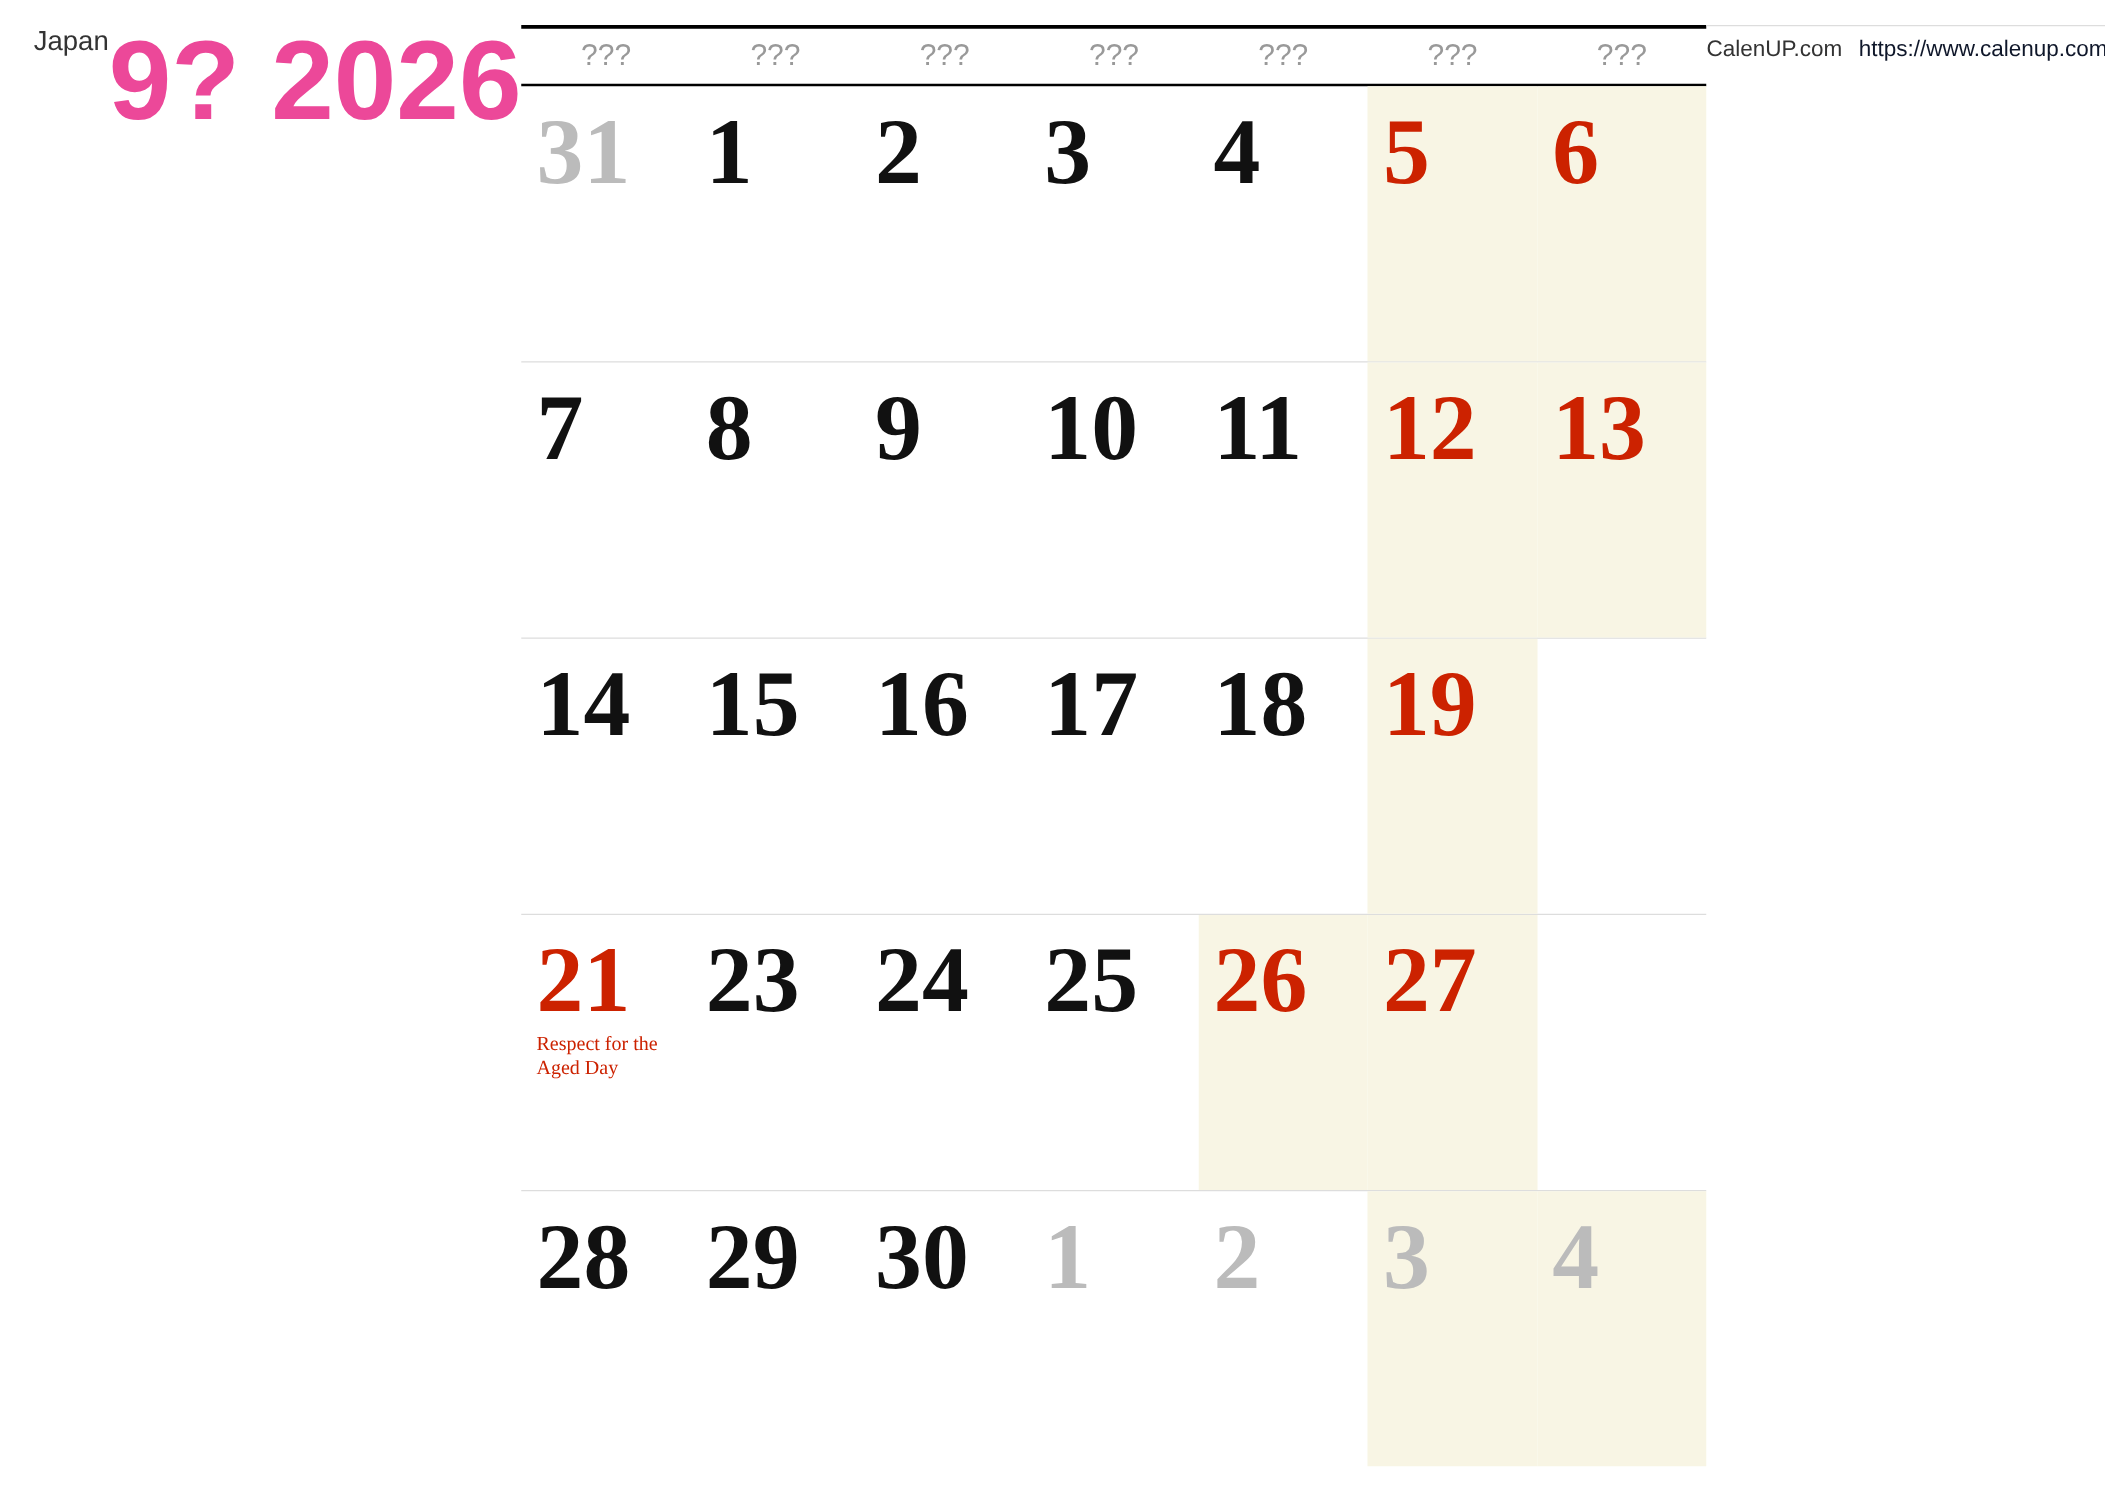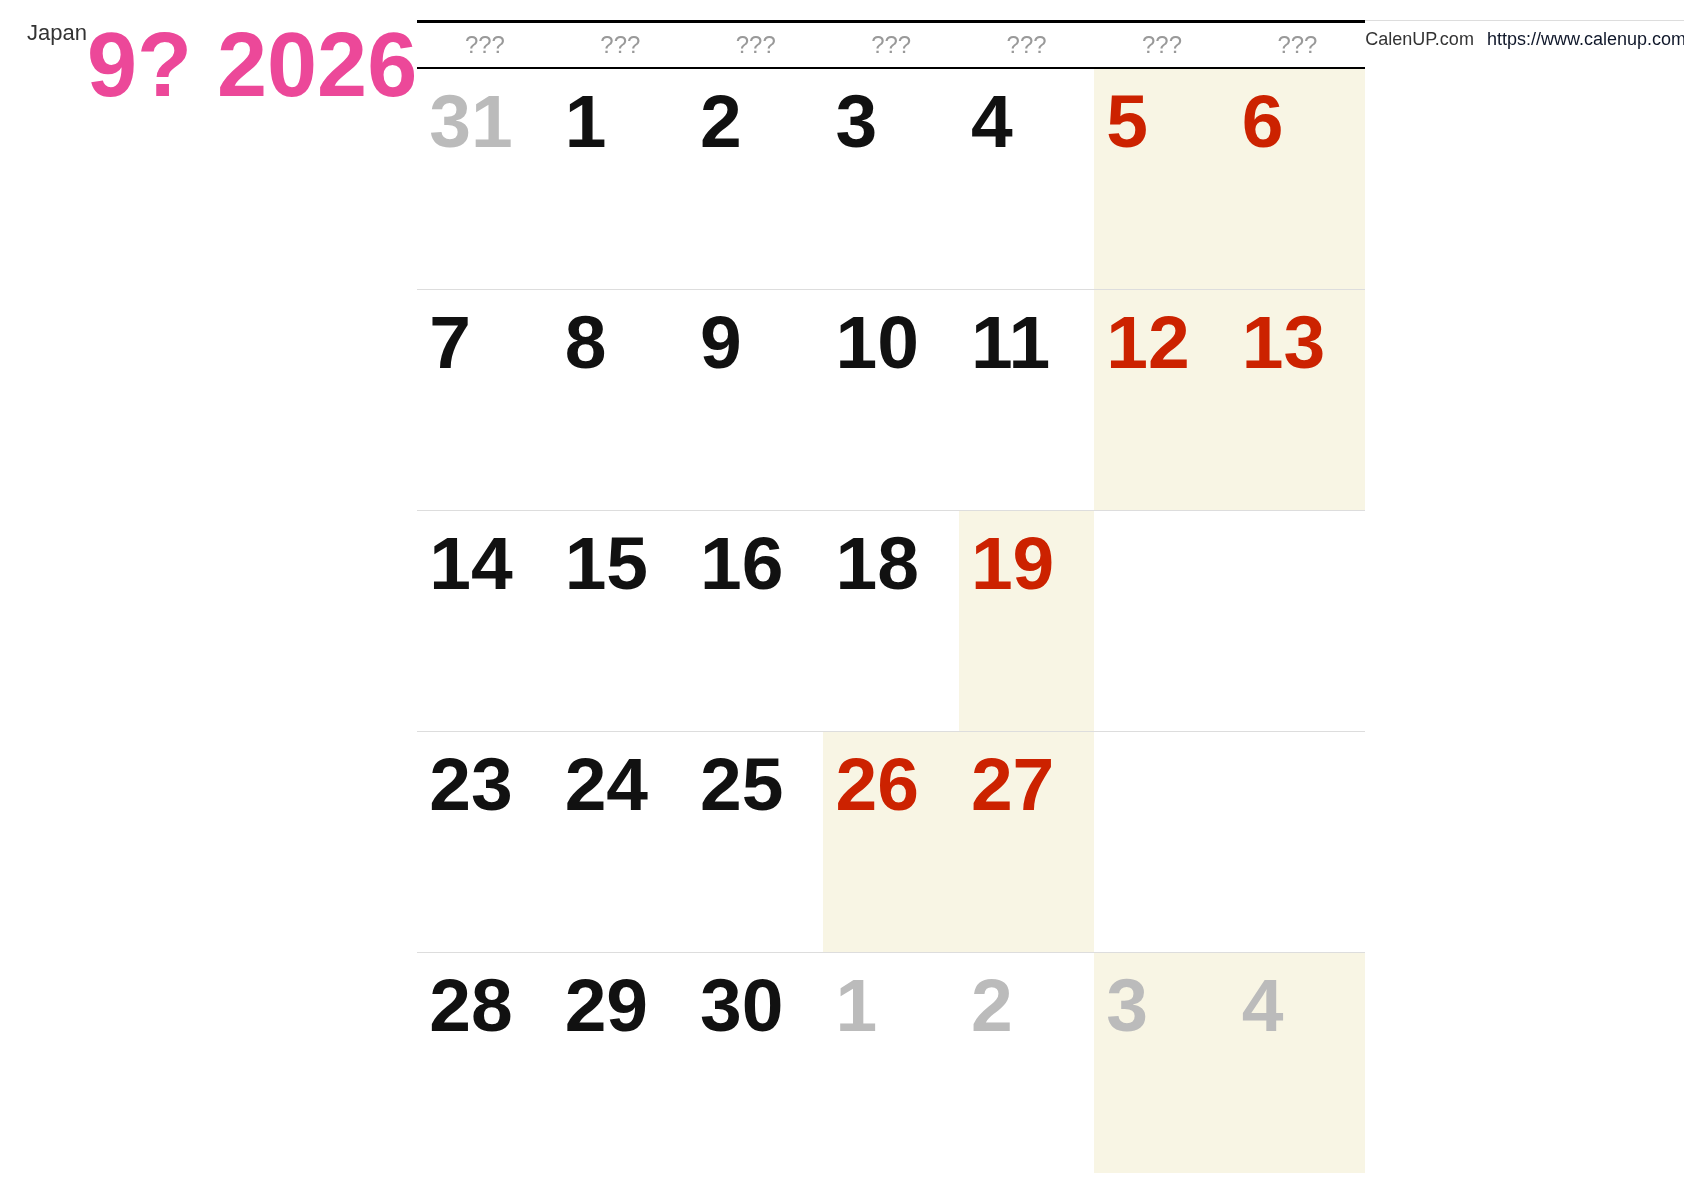--- a/index.html
+++ b/index.html
@@ -46,20 +46,21 @@
       text-align: center;
       font-size: 24px;
       color: #999;
       padding: 8px 0;
       font-weight: normal;
     }
     .weeks-container {
       flex: 1;
       display: flex;
       flex-direction: column;
+      font-family: Liberation Serif, serif;
     }
     .week-row {
       display: grid;
       grid-template-columns: repeat(7, 1fr);
       flex: 1;
       border-bottom: 1px solid #ddd;
     }
     .week-row:last-child {
       border-bottom: none;
     }
@@ -171,27 +172,34 @@
           <div class="day-cell">
             <div class="day-number black">14</div>
           </div>
           <div class="day-cell">
             <div class="day-number black">15</div>
           </div>
           <div class="day-cell">
             <div class="day-number black">16</div>
           </div>
           <div class="day-cell">
+            <div class="day-number black">17</div>
+          </div>
+          <div class="day-cell">
             <div class="day-number black">18</div>
           </div>
           <div class="day-cell weekend-bg">
             <div class="day-number red">19</div>
           </div>
         </div>
         <div class="week-row">
+          <div class="day-cell">
+            <div class="day-number red">21</div>
+            <div class="holiday-label">Respect for the Aged Day</div>
+          </div>
           <div class="day-cell">
             <div class="day-number black">23</div>
           </div>
           <div class="day-cell">
             <div class="day-number black">24</div>
           </div>
           <div class="day-cell">
             <div class="day-number black">25</div>
           </div>
           <div class="day-cell weekend-bg">

